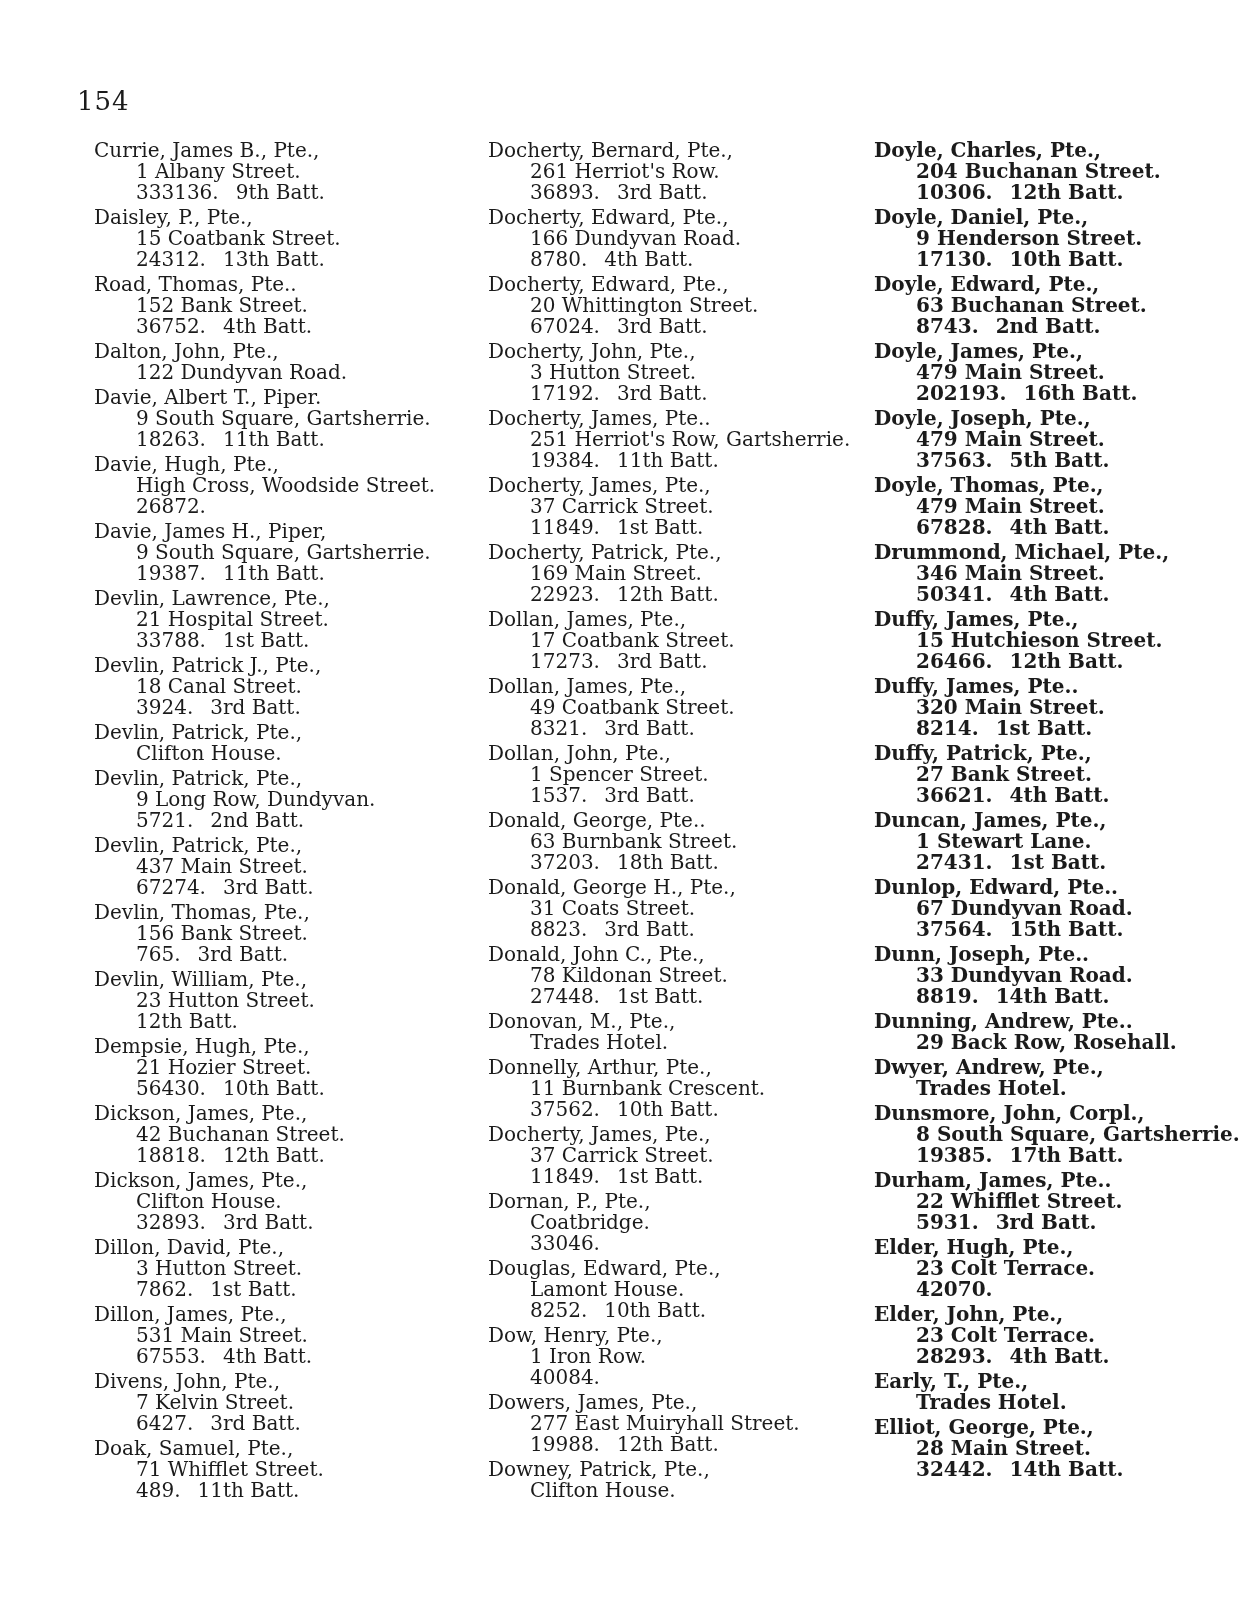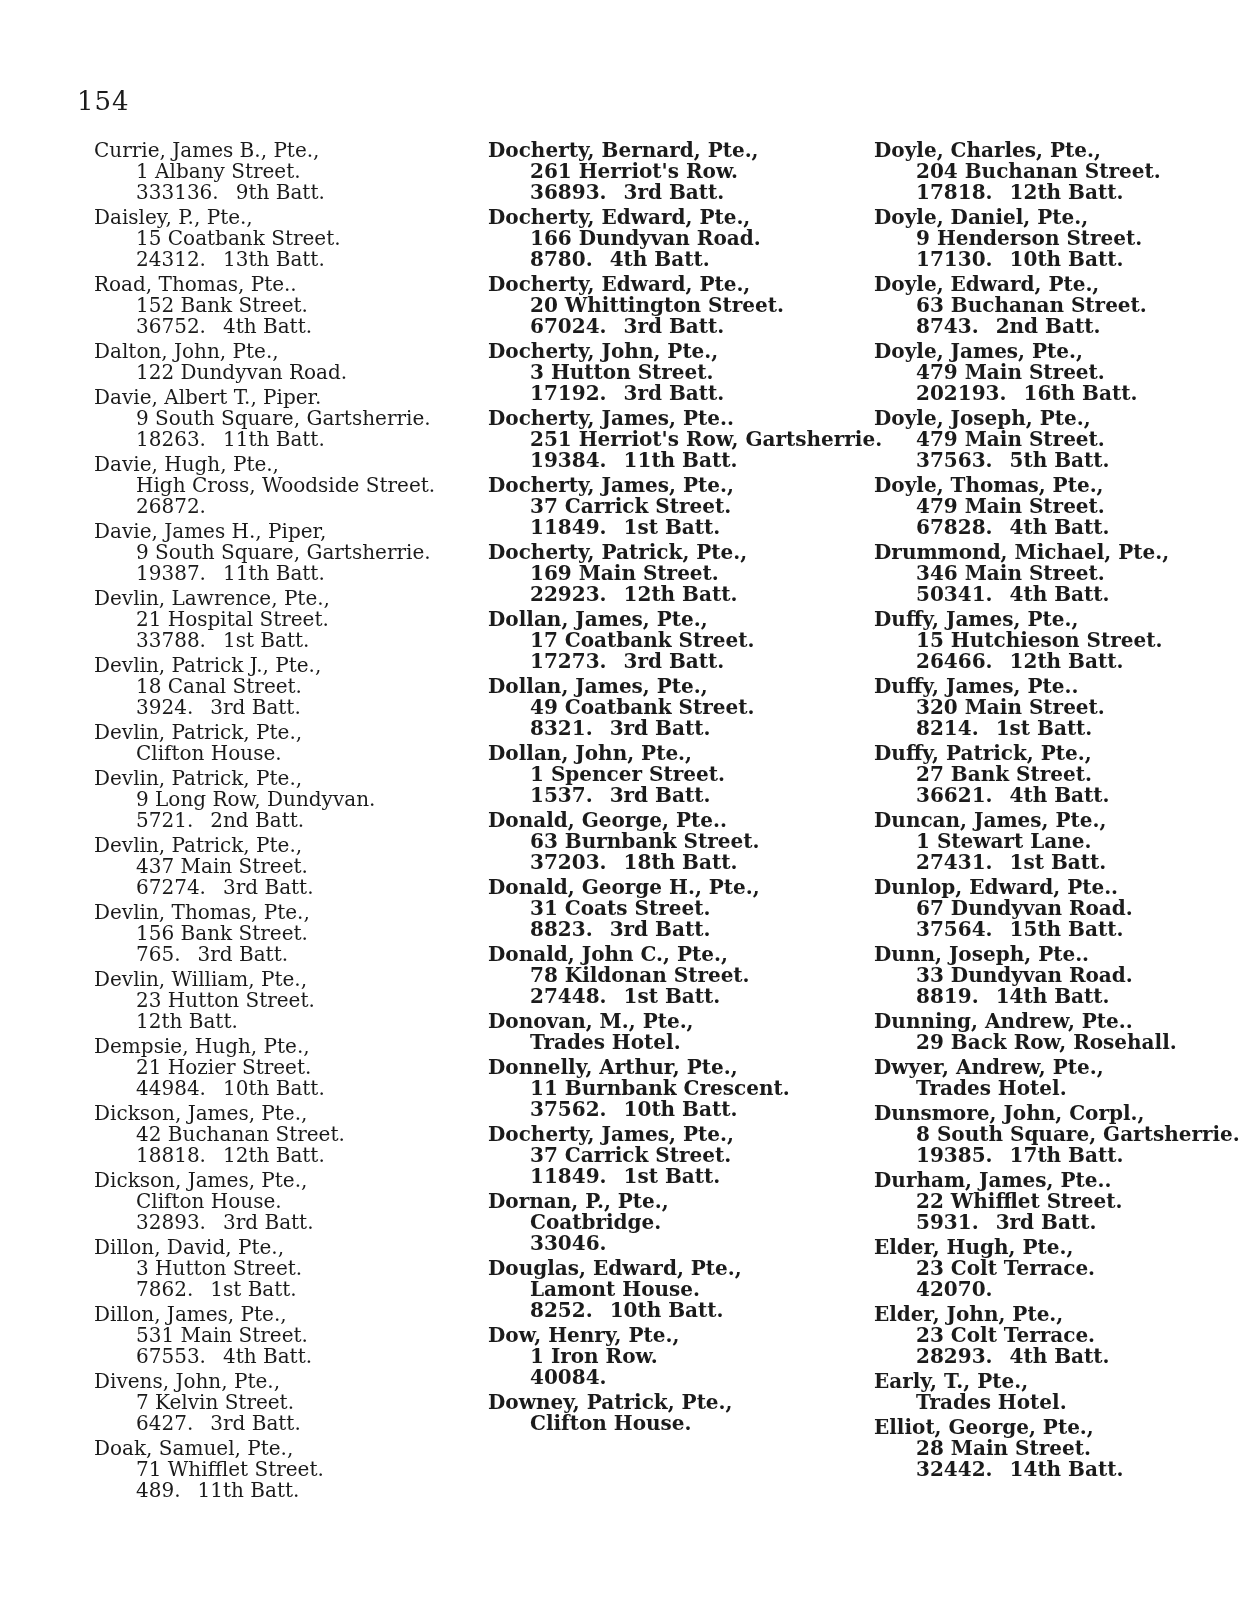--- a/index.html
+++ b/index.html
@@ -37,21 +37,21 @@
   }
   .columns {
     position: absolute;
     left: 94px;
     top: 140px;
     display: flex;
     gap: 28px;
   }
   .col { display: block; }
   .col-1 { width: 366px; }
-  .col-2 { width: 358px; font-weight: bold; }
+  .col-2 { width: 358px; }
   .col-3 { width: 390px; font-weight: bold; }
   .entry { margin-bottom: 4px; }
   .entry > div {
     font-size: 20px;
     line-height: 21px;
     white-space: nowrap;
   }
   .entry .name { padding-left: 0; }
   .entry .detail { padding-left: 42px; }
   .entry .batt { margin-left: 17px; }
@@ -128,21 +128,21 @@
           <div class="detail"><span class="svc">765.</span><span class="batt">3rd Batt.</span></div>
         </div>
         <div class="entry">
           <div class="name">Devlin, William, Pte.,</div>
           <div class="detail">23 Hutton Street.</div>
           <div class="detail"><span class="svc">12th Batt.</span></div>
         </div>
         <div class="entry">
           <div class="name">Dempsie, Hugh, Pte.,</div>
           <div class="detail">21 Hozier Street.</div>
-          <div class="detail"><span class="svc">44984.</span><span class="batt">10th Batt.</span></div>
+          <div class="detail"><span class="svc">56430.</span><span class="batt">10th Batt.</span></div>
         </div>
         <div class="entry">
           <div class="name">Dickson, James, Pte.,</div>
           <div class="detail">42 Buchanan Street.</div>
           <div class="detail"><span class="svc">18818.</span><span class="batt">12th Batt.</span></div>
         </div>
         <div class="entry">
           <div class="name">Dickson, James, Pte.,</div>
           <div class="detail">Clifton House.</div>
           <div class="detail"><span class="svc">32893.</span><span class="batt">3rd Batt.</span></div>
@@ -257,29 +257,34 @@
           <div class="name">Douglas, Edward, Pte.,</div>
           <div class="detail">Lamont House.</div>
           <div class="detail"><span class="svc">8252.</span><span class="batt">10th Batt.</span></div>
         </div>
         <div class="entry">
           <div class="name">Dow, Henry, Pte.,</div>
           <div class="detail">1 Iron Row.</div>
           <div class="detail"><span class="svc">40084.</span></div>
         </div>
         <div class="entry">
+          <div class="name">Dowers, James, Pte.,</div>
+          <div class="detail">277 East Muiryhall Street.</div>
+          <div class="detail"><span class="svc">19988.</span><span class="batt">12th Batt.</span></div>
+        </div>
+        <div class="entry">
           <div class="name">Downey, Patrick, Pte.,</div>
           <div class="detail">Clifton House.</div>
         </div>
       </div>
     <div class="col col-3">
         <div class="entry">
           <div class="name">Doyle, Charles, Pte.,</div>
           <div class="detail">204 Buchanan Street.</div>
-          <div class="detail"><span class="svc">17818.</span><span class="batt">12th Batt.</span></div>
+          <div class="detail"><span class="svc">10306.</span><span class="batt">12th Batt.</span></div>
         </div>
         <div class="entry">
           <div class="name">Doyle, Daniel, Pte.,</div>
           <div class="detail">9 Henderson Street.</div>
           <div class="detail"><span class="svc">17130.</span><span class="batt">10th Batt.</span></div>
         </div>
         <div class="entry">
           <div class="name">Doyle, Edward, Pte.,</div>
           <div class="detail">63 Buchanan Street.</div>
           <div class="detail"><span class="svc">8743.</span><span class="batt">2nd Batt.</span></div>

